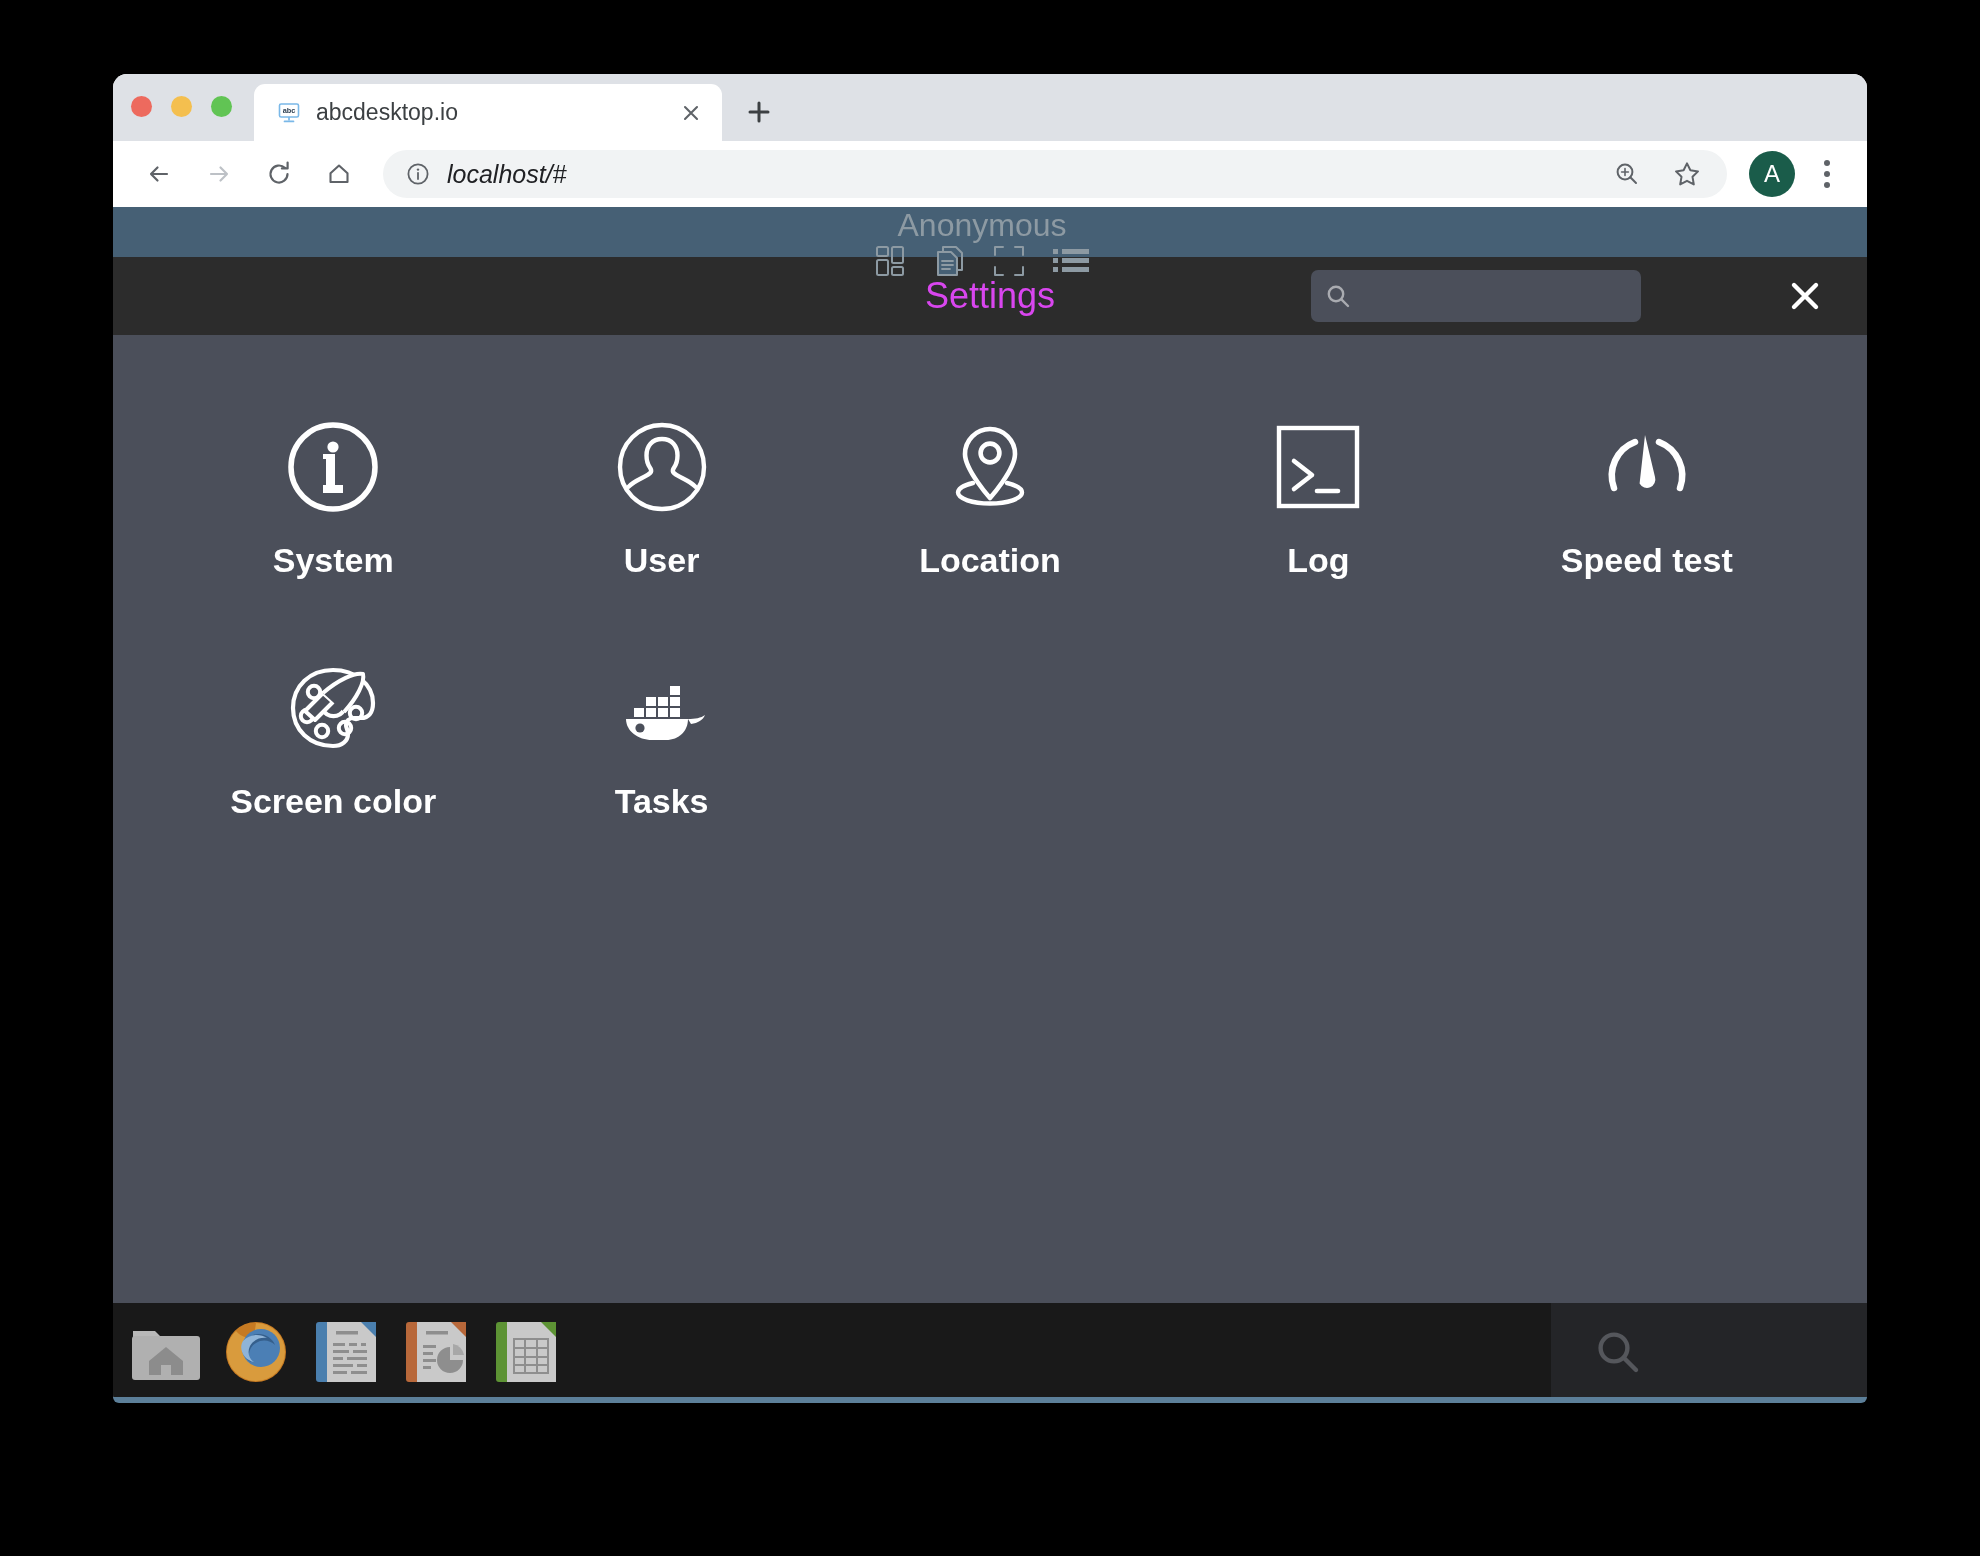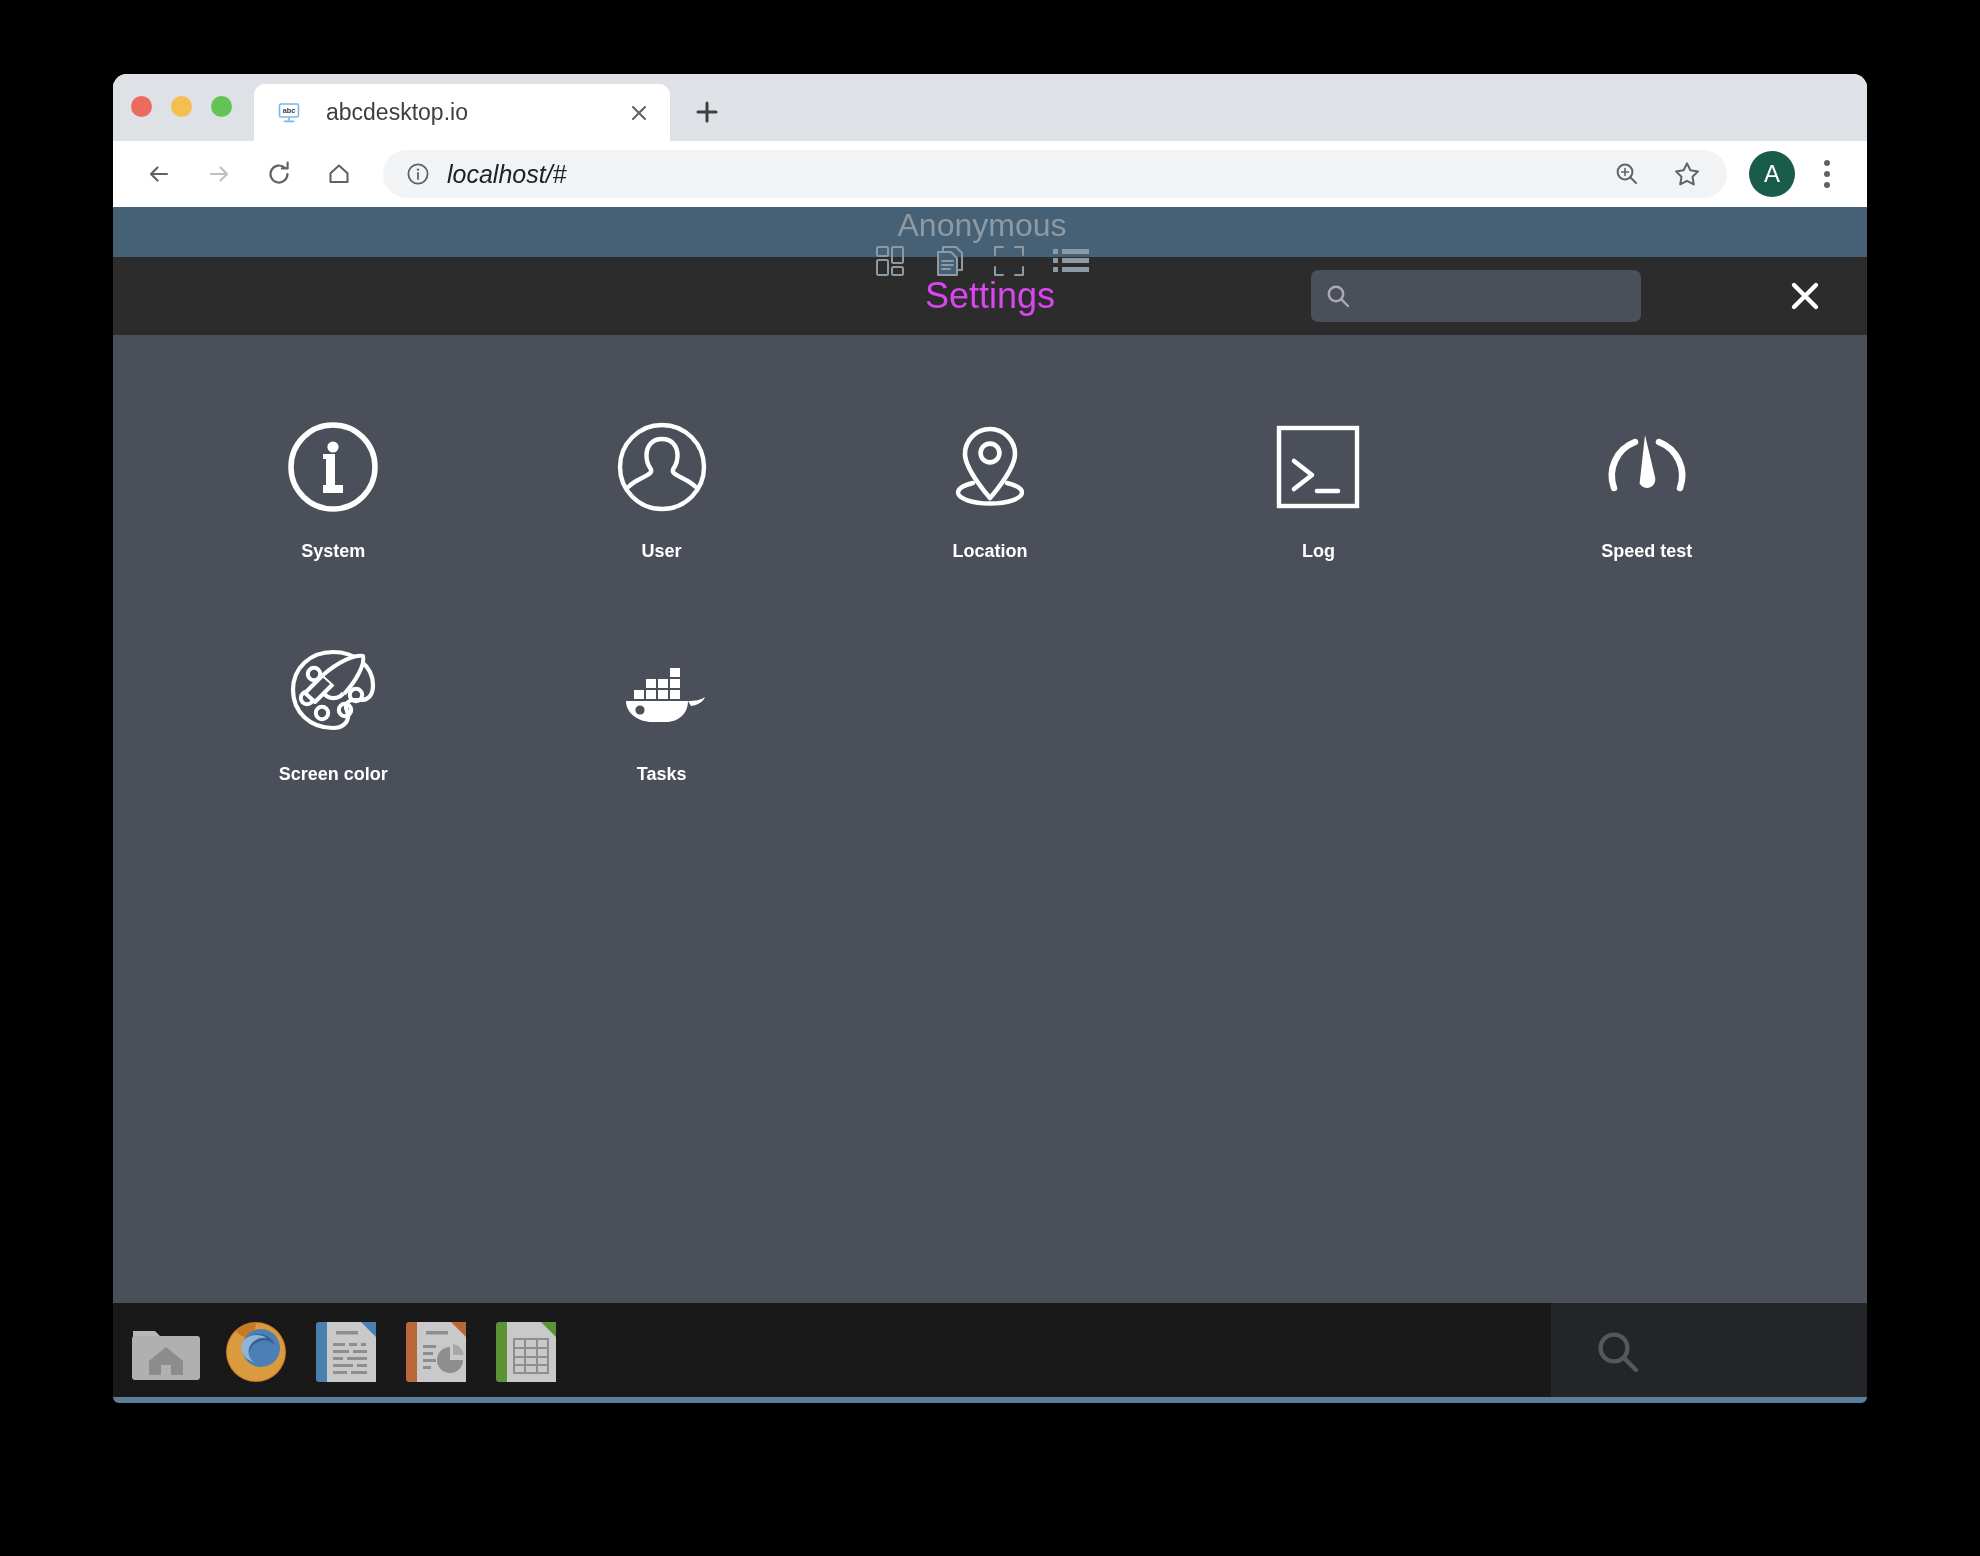--- a/index.html
+++ b/index.html
@@ -43,28 +43,28 @@
     height: 67px;
     padding-right: 22px;
     padding-bottom: 2px;
   }
   .traffic-dot { width: 21px; height: 21px; border-radius: 50%; }
   .tl-red   { background: #ed6a5e; }
   .tl-amber { background: #f4bf4f; }
   .tl-green { background: #61c454; }
 
   #browser-tab {
-    width: 416px;
+    width: 468px;
     height: 57px;
     background: #ffffff;
     border-radius: 11px 11px 0 0;
     display: flex;
     align-items: center;
     padding: 0 16px 0 22px;
-    gap: 24px;
+    gap: 14px;
   }
   #tab-favicon {
     width: 26px; height: 26px;
     flex: 0 0 auto;
     display: flex; align-items: center; justify-content: center;
   }
   #tab-title {
     flex: 1 1 auto;
     font-size: 23px;
     color: #3c4043;
@@ -248,21 +248,21 @@
     flex-direction: column;
     align-items: center;
     gap: 20px;
   }
   .settings-item-icon {
     width: 108px; height: 108px;
     display: flex; align-items: center; justify-content: center;
     color: #ffffff;
   }
   .settings-item-label {
-    font-size: 18px;
+    font-size: 34px;
     font-weight: bold;
     color: #ffffff;
     text-align: center;
   }
 
   
   #taskbar {
     position: absolute;
     left: 0; right: 0; bottom: 0;
     height: 98px;

